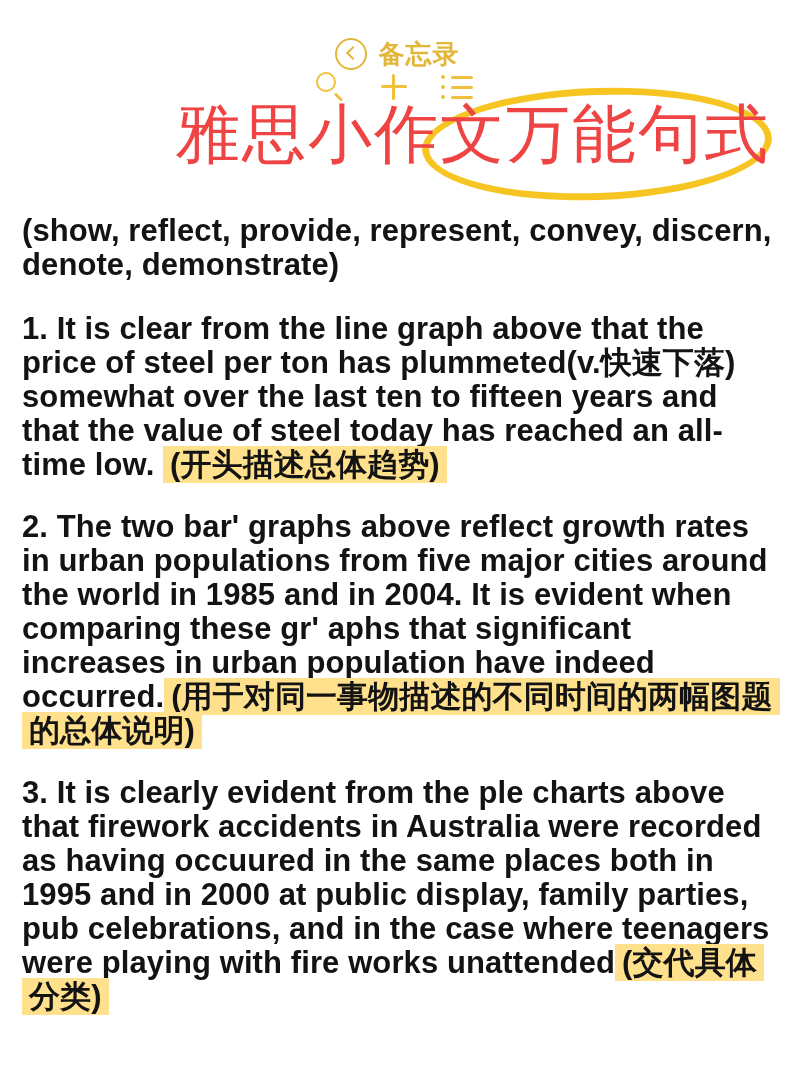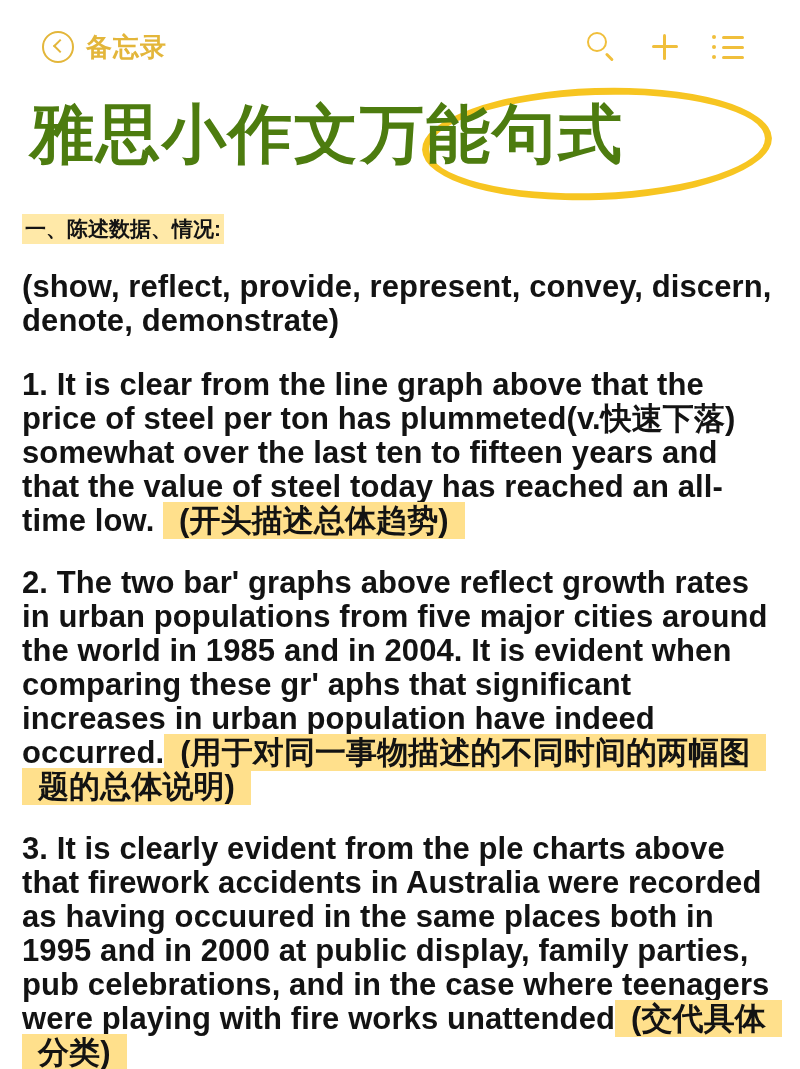--- a/index.html
+++ b/index.html
@@ -24,20 +24,21 @@
   }
 
   
   .topbar {
     display: flex;
     align-items: center;
     justify-content: space-between;
     padding: 38px 48px 0 42px;
     height: 56px;
     box-sizing: border-box;
+    flex-direction: column;
   }
   .topbar-left {
     display: flex;
     align-items: center;
     gap: 12px;
   }
   .back-icon {
     width: 28px;
     height: 28px;
     border: 2px solid #e3b63a;
@@ -127,27 +128,28 @@
 
   
   .headline-wrap {
     position: relative;
     margin: 28px 0 0 0;
     padding: 0 30px;
     height: 104px;
   }
   .headline {
     font-size: 64px;
-    font-weight: bold;
-    color: #4d7c0f;
+    font-weight: normal;
+    color: #ef4444;
     letter-spacing: 2px;
     line-height: 100px;
     white-space: nowrap;
     position: relative;
     z-index: 2;
+    text-align: right;
   }
   .circle-mark {
     position: absolute;
     left: 422px;
     top: 4px;
     width: 336px;
     height: 98px;
     border: 7px solid #f7c521;
     border-radius: 50%;
     z-index: 1;
@@ -166,21 +168,21 @@
     display: inline-block;
   }
   .hl {
     background: #ffe9a8;
     padding: 1px 3px;
     box-decoration-break: clone;
     -webkit-box-decoration-break: clone;
   }
   .hl-strong {
     background: #ffe08c;
-    padding: 1px 16px;
+    padding: 1px 7px;
     box-decoration-break: clone;
     -webkit-box-decoration-break: clone;
   }
   .para {
     font-size: 31px;
     font-weight: bold;
     line-height: 34px;
     color: #131313;
     margin: 0 0 28px 0;
     letter-spacing: 0.1px;
@@ -219,23 +221,20 @@
     </div>
   </div>
 
   <div class="headline-wrap">
     <div class="circle-mark"></div>
     <div class="headline"><span>雅思小作文</span><span>万能句式</span></div>
   </div>
 
   <div class="content">
 
-    <div>
-      <div class="section-title hl">一、陈述数据、情况:</div>
-    </div>
 
     <p class="para verbs">(show, reflect, provide, represent, convey, discern, denote, demonstrate)</p>
 
     <p class="para"><span>1. It is clear from the line graph above that the price of steel per ton has plummeted(v.快速下落) somewhat over the last ten to fifteen years and that the value of steel today has reached an all-time low. </span><span class="hl-strong">(开头描述总体趋势)</span></p>
 
     <p class="para"><span>2. The two bar' graphs above reflect growth rates in urban populations from five major cities around the world in 1985 and in 2004. It is evident when comparing these gr' aphs that significant increases in urban population have indeed occurred.</span><span class="hl-strong">(用于对同一事物描述的不同时间的两幅图题的总体说明)</span></p>
 
     <p class="para"><span>3. It is clearly evident from the ple charts above that firework accidents in Australia were recorded as having occuured in the same places both in 1995 and in 2000 at public display, family parties, pub celebrations, and in the case where teenagers were playing with fire works unattended</span><span class="hl-strong">(交代具体分类)</span></p>
 
   </div>

